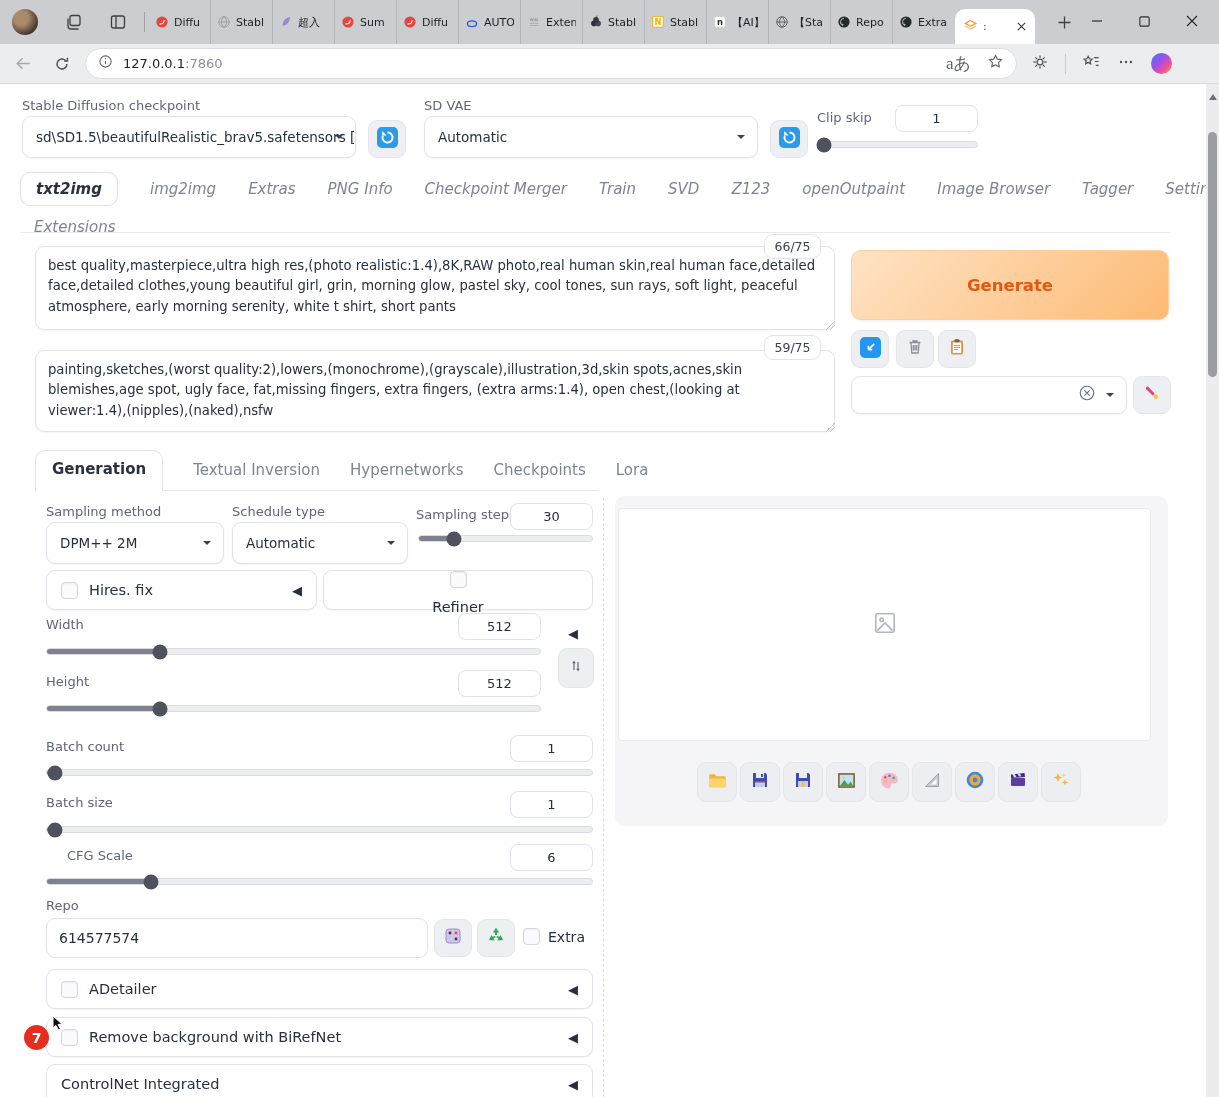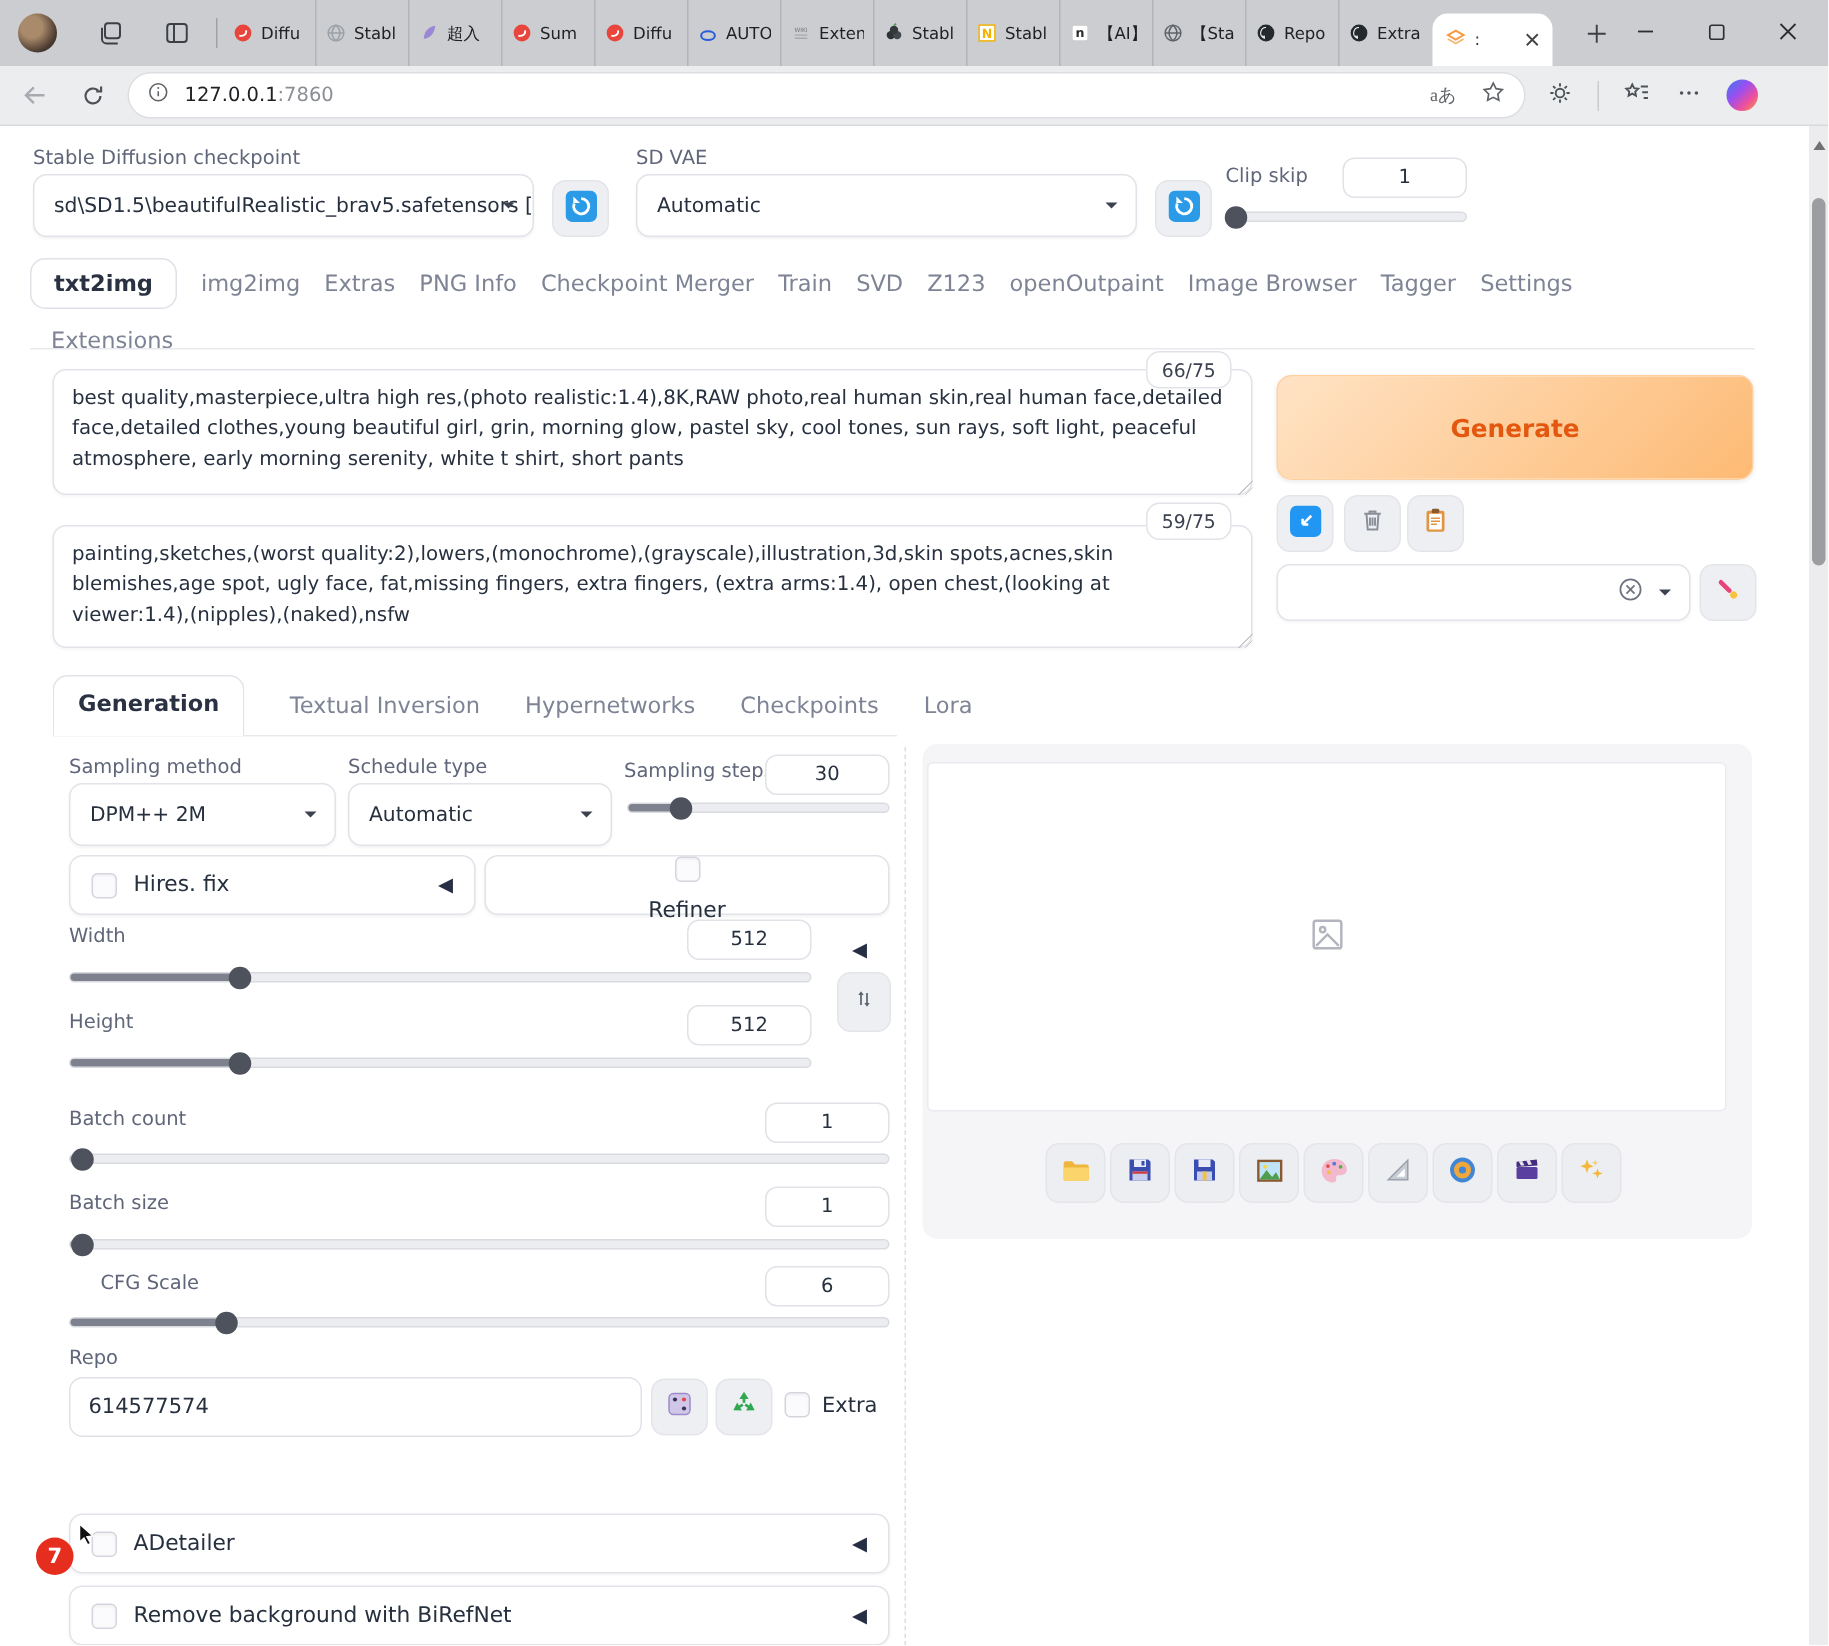--- a/index.html
+++ b/index.html
@@ -18,57 +18,57 @@
   .activetab .tlabel{font-size:11px;color:#333;}
   .newtab{margin-left:18px;flex:none;}
   .winctrls{margin-left:auto;display:flex;align-items:center;gap:34px;margin-right:20px;}
 
   .toolbar{position:absolute;left:0;top:44px;width:100%;height:40px;background:#ebedef;border-bottom:1px solid #d9dadc;display:flex;align-items:center;}
   .navicon{margin:0 10px;flex:none;display:flex;align-items:center;justify-content:center;}
   .urlpill{width:932px;height:31px;background:#fff;border:1px solid #dcdee1;border-radius:16px;display:flex;align-items:center;padding:0 12px;margin-left:4px;}
   .urltext{font-size:13px;color:#202124;margin-left:10px;}
   .urlport{color:#8b8f94;}
   .pillright{margin-left:auto;display:flex;align-items:center;gap:16px;}
-  .translate{font-size:12px;color:#5f6368;font-family:Liberation Serif, serif;}
+  .translate{font-size:17px;color:#5f6368;font-family:Liberation Serif, serif;}
   .toolbar-right{display:flex;align-items:center;gap:16px;margin-left:14px;}
   .copilot{width:21px;height:21px;border-radius:50%;background:linear-gradient(135deg,#3a7bf0 0%,#9b4ff0 40%,#ef4f9b 70%,#f0a23c 100%);}
 
   
   .page{position:absolute;left:0;top:84px;width:1219px;height:1013px;background:#fff;overflow:hidden;padding-left:48px;}
   .vscroll{position:absolute;right:0;top:0;width:13px;height:100%;background:#ececee;}
   .vthumb{position:absolute;left:2px;top:48px;width:9px;height:245px;border-radius:5px;background:#9b9da1;}
   .varrow{position:absolute;left:2.5px;top:6px;width:0;height:0;border:4px solid transparent;border-bottom:6px solid #6f7175;}
 
   .lbl{position:absolute;font-size:13px;color:#60667a;white-space:nowrap;}
   .select{position:absolute;height:42px;background:#fff;border:1px solid #e2e3e9;border-radius:9px;box-shadow:0 1px 2px rgba(0,0,0,.05);display:flex;align-items:center;padding:0 30px 0 13px;font-size:13.5px;color:#27303f;white-space:nowrap;overflow:hidden;}
   .select::after{content:"";position:absolute;right:12px;top:50%;margin-top:-2px;border:4.5px solid transparent;border-top-color:#3c4250;}
   .sqbtn{position:absolute;width:38px;height:38px;background:#edeff3;border:1px solid #e3e5e9;border-radius:9px;display:flex;align-items:center;justify-content:center;}
   .numbox{position:absolute;width:83px;height:27px;background:#fff;border:1px solid #e1e2e8;border-radius:8px;text-align:center;font-size:13px;color:#27303f;font-family:inherit;padding:0;}
   .slider{position:absolute;height:7px;background:#ecedf1;border:1px solid #dadbe0;border-radius:4px;}
   .sl-fill{position:absolute;left:0;top:0;bottom:0;background:#7d828e;border-radius:4px;}
   .sl-thumb{position:absolute;top:50%;width:15px;height:15px;border-radius:50%;background:#4d525c;transform:translate(-50%,-50%);}
 
   .maintabs{position:absolute;left:20px;top:88px;width:1160px;}
-  .mt-row{display:flex;align-items:center;gap:16px;}
+  .mt-row{display:flex;align-items:center;gap:32px;font-style:italic;}
   .mt{font-size:15px;color:#7e8495;white-space:nowrap;}
   .mt.active{color:#2a3142;font-weight:600;background:#fff;border:1px solid #e0e1e7;border-radius:10px;padding:7px 15px;}
   .mt-row2{padding:12px 0 0 14px;}
 
   .hairline{position:absolute;left:20px;top:148px;width:1150px;border-top:1px solid #e9eaee;}
   .ta{position:absolute;left:35px;width:800px;background:#fff;border:1px solid #e2e3e9;border-radius:9px;box-shadow:0 1px 2px rgba(0,0,0,.04);padding:9px 12px;font-size:13.2px;line-height:1.55;color:#27303f;font-family:inherit;resize:none;overflow:hidden;}
   .counter{position:absolute;left:764px;width:57px;height:25px;background:#fff;border:1px solid #e2e3e9;border-radius:9px;font-size:12.5px;color:#3c4250;display:flex;align-items:center;justify-content:center;z-index:5;}
   .resize-grip{position:absolute;right:2px;bottom:2px;width:10px;height:10px;background:linear-gradient(135deg,transparent 0 50%,#c9cad0 50% 56%,transparent 56% 72%,#c9cad0 72% 78%,transparent 78%);}
 
   .genbtn{position:absolute;left:851px;top:166px;width:318px;height:70px;border-radius:10px;background:linear-gradient(135deg,#ffe3c5 0%,#fdba74 100%);border:1px solid #fed0a0;display:flex;align-items:center;justify-content:center;font-size:16.5px;font-weight:700;color:#e4570e;box-shadow:0 1px 3px rgba(0,0,0,.08);}
   .subtabs{position:absolute;left:35px;top:366px;width:563px;height:41px;display:flex;align-items:flex-end;gap:30px;border-bottom:1px solid #e8e9ed;}
   .stab{font-size:15px;color:#7e8495;padding-bottom:11px;white-space:nowrap;}
   .stab.active{color:#2a3142;font-weight:600;background:#fff;border:1px solid #e2e3e8;border-bottom-color:#fff;border-radius:10px 10px 0 0;padding:9px 16px 12px;margin-bottom:-1px;}
 
   .controls{position:absolute;left:35px;top:414px;width:563px;height:599px;}
-  .acc{position:absolute;left:11px;width:547px;height:40px;background:#fff;border:1px solid #e2e3e9;border-radius:9px;box-shadow:0 1px 2px rgba(0,0,0,.05);display:flex;align-items:center;gap:11px;padding:0 14px;margin-top:40px;}
+  .acc{position:absolute;left:11px;width:547px;height:40px;background:#fff;border:1px solid #e2e3e9;border-radius:9px;box-shadow:0 1px 2px rgba(0,0,0,.05);display:flex;align-items:center;gap:11px;padding:0 14px;}
   .acclabel{font-size:14.5px;color:#27303f;}
   .caret-left{margin-left:auto;color:#272f45;font-size:13px;}
   .caret-left::after{content:"◀";}
   .cb{width:17px;height:17px;border:1px solid #d3d6dd;border-radius:4px;background:#fbfbfd;box-shadow:inset 0 1px 2px rgba(0,0,0,.05);flex:none;}
   .halfacc{position:absolute;height:40px;background:#fff;border:1px solid #e2e3e9;border-radius:9px;box-shadow:0 1px 2px rgba(0,0,0,.05);display:flex;align-items:center;gap:11px;padding:0 14px;}
   .seedinput{position:absolute;left:11px;top:420px;width:382px;height:40px;background:#fff;border:1px solid #e1e2e8;border-radius:9px;font-size:14px;color:#27303f;padding:0 12px;font-family:inherit;}
   .extra-wrap{position:absolute;left:488px;top:430px;display:flex;align-items:center;gap:8px;}
   .extra-label{font-size:14px;color:#27303f;}
 
   .coldivider{position:absolute;left:603px;top:414px;height:599px;border-left:1px dashed #dcdde2;}

